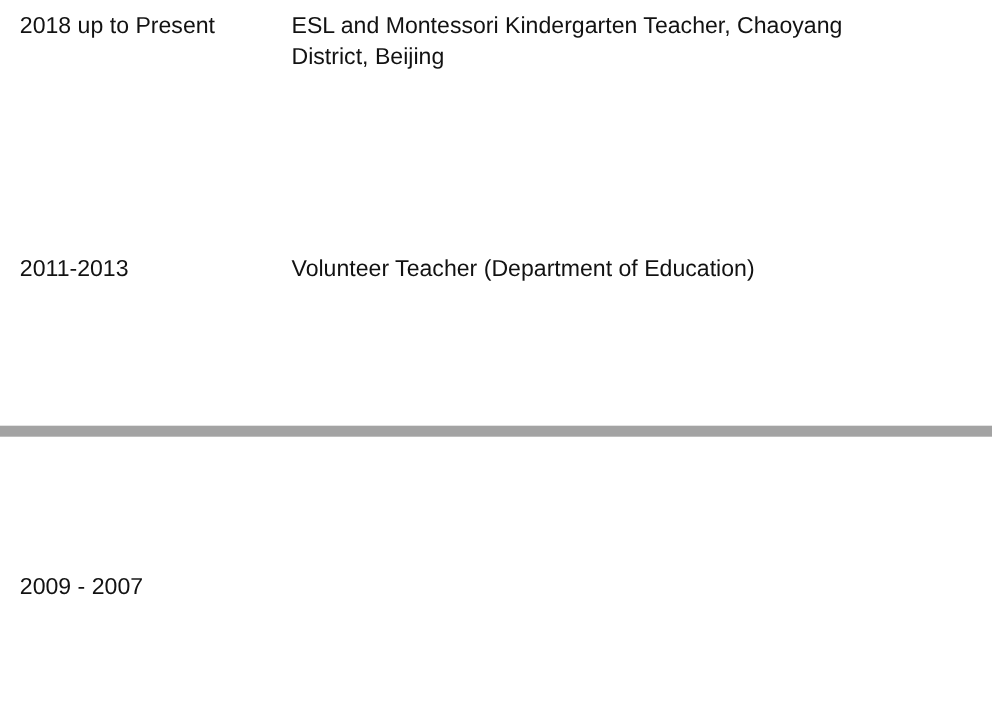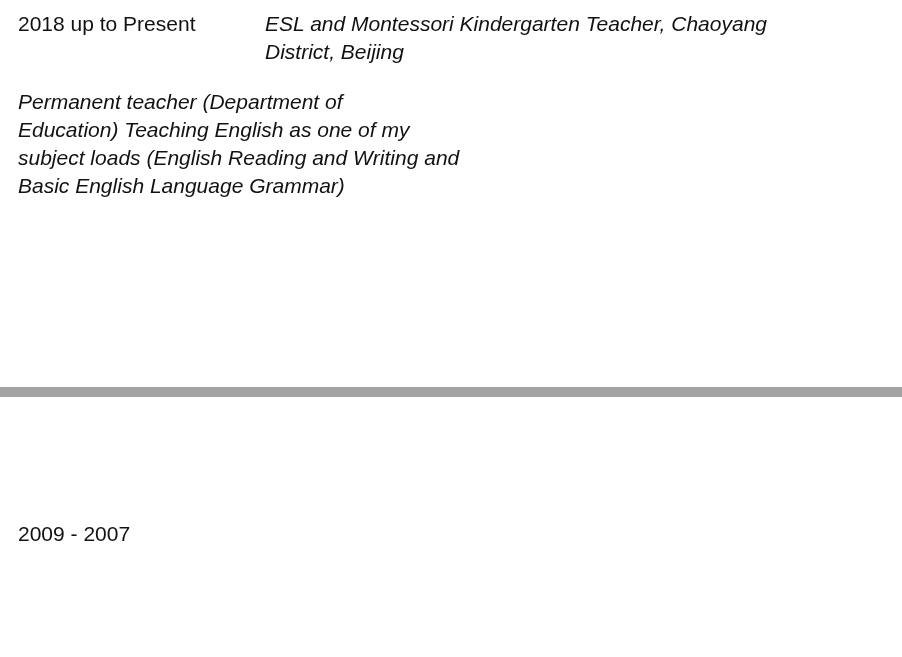--- a/index.html
+++ b/index.html
@@ -31,21 +31,20 @@
     align-items: flex-start;
   }
   .period {
     flex: 0 0 247px;
     width: 247px;
     white-space: nowrap;
   }
   .desc {
     width: 600px;
     white-space: pre-line;
-    font-style: italic;
   }
   .page-break {
     position: absolute;
     left: 0;
     top: 387px;
     width: 902px;
     height: 10px;
     background: var(--divider-color);
   }
 </style>
@@ -54,26 +53,26 @@
 
 <div class="doc">
 
   <section class="entry" style="top:10px">
     <div class="period">2018 up to Present</div>
     <div class="desc">ESL and Montessori Kindergarten Teacher, Chaoyang
 District, Beijing</div>
   </section>
 
   <section class="entry" style="top:88px">
-    <div class="desc">Permanent teacher (Department of
-Education) Teaching English as one of my
-subject loads (English Reading and Writing and
-Basic English Language Grammar)</div>
   </section>
 
+  <section class="entry" style="top:231px">
+    <div class="period">2011-2013</div>
+    <div class="desc">Volunteer Teacher (Department of Education)</div>
+  </section>
 
   <div class="page-break"></div>
 
   <section class="entry" style="top:520px">
     <div class="period">2009 - 2007</div>
   </section>
 
 </div>
 
 </body></html>

